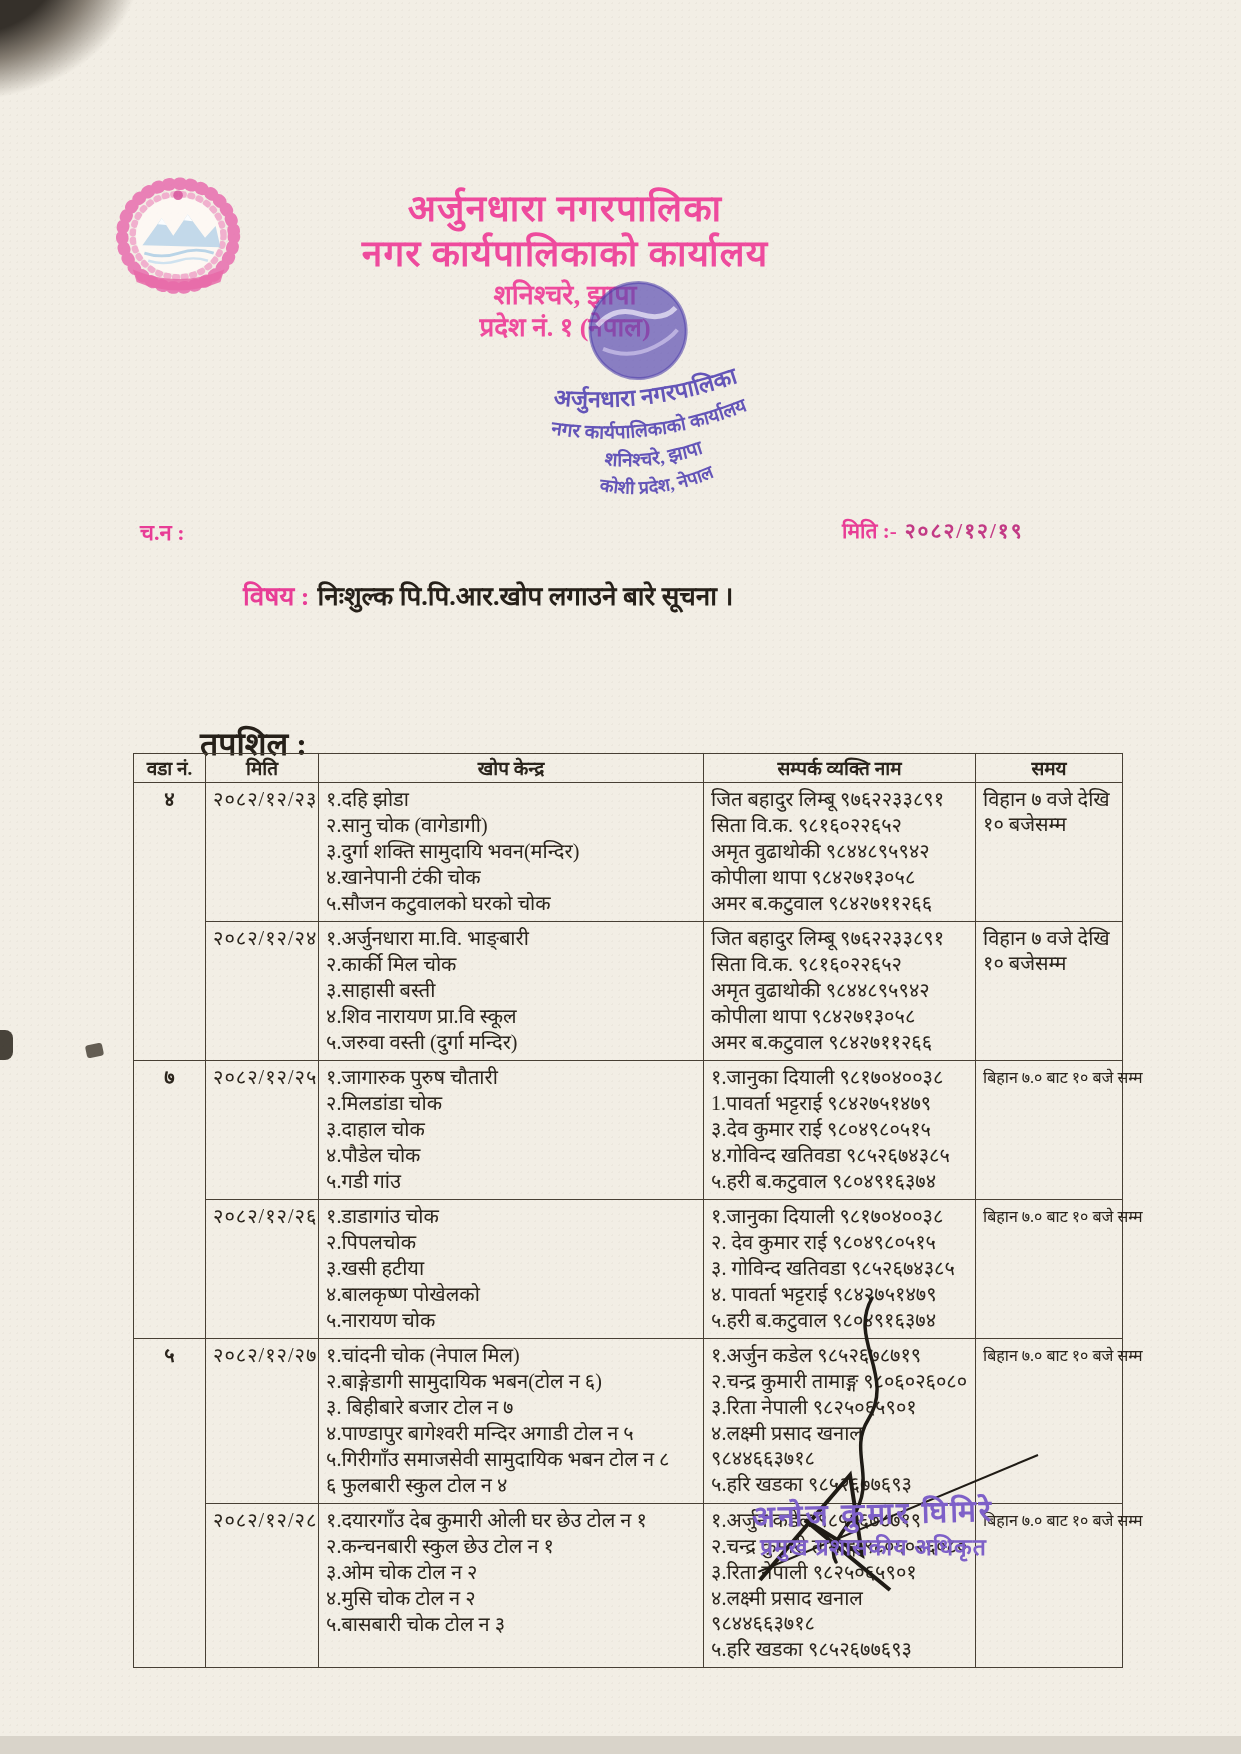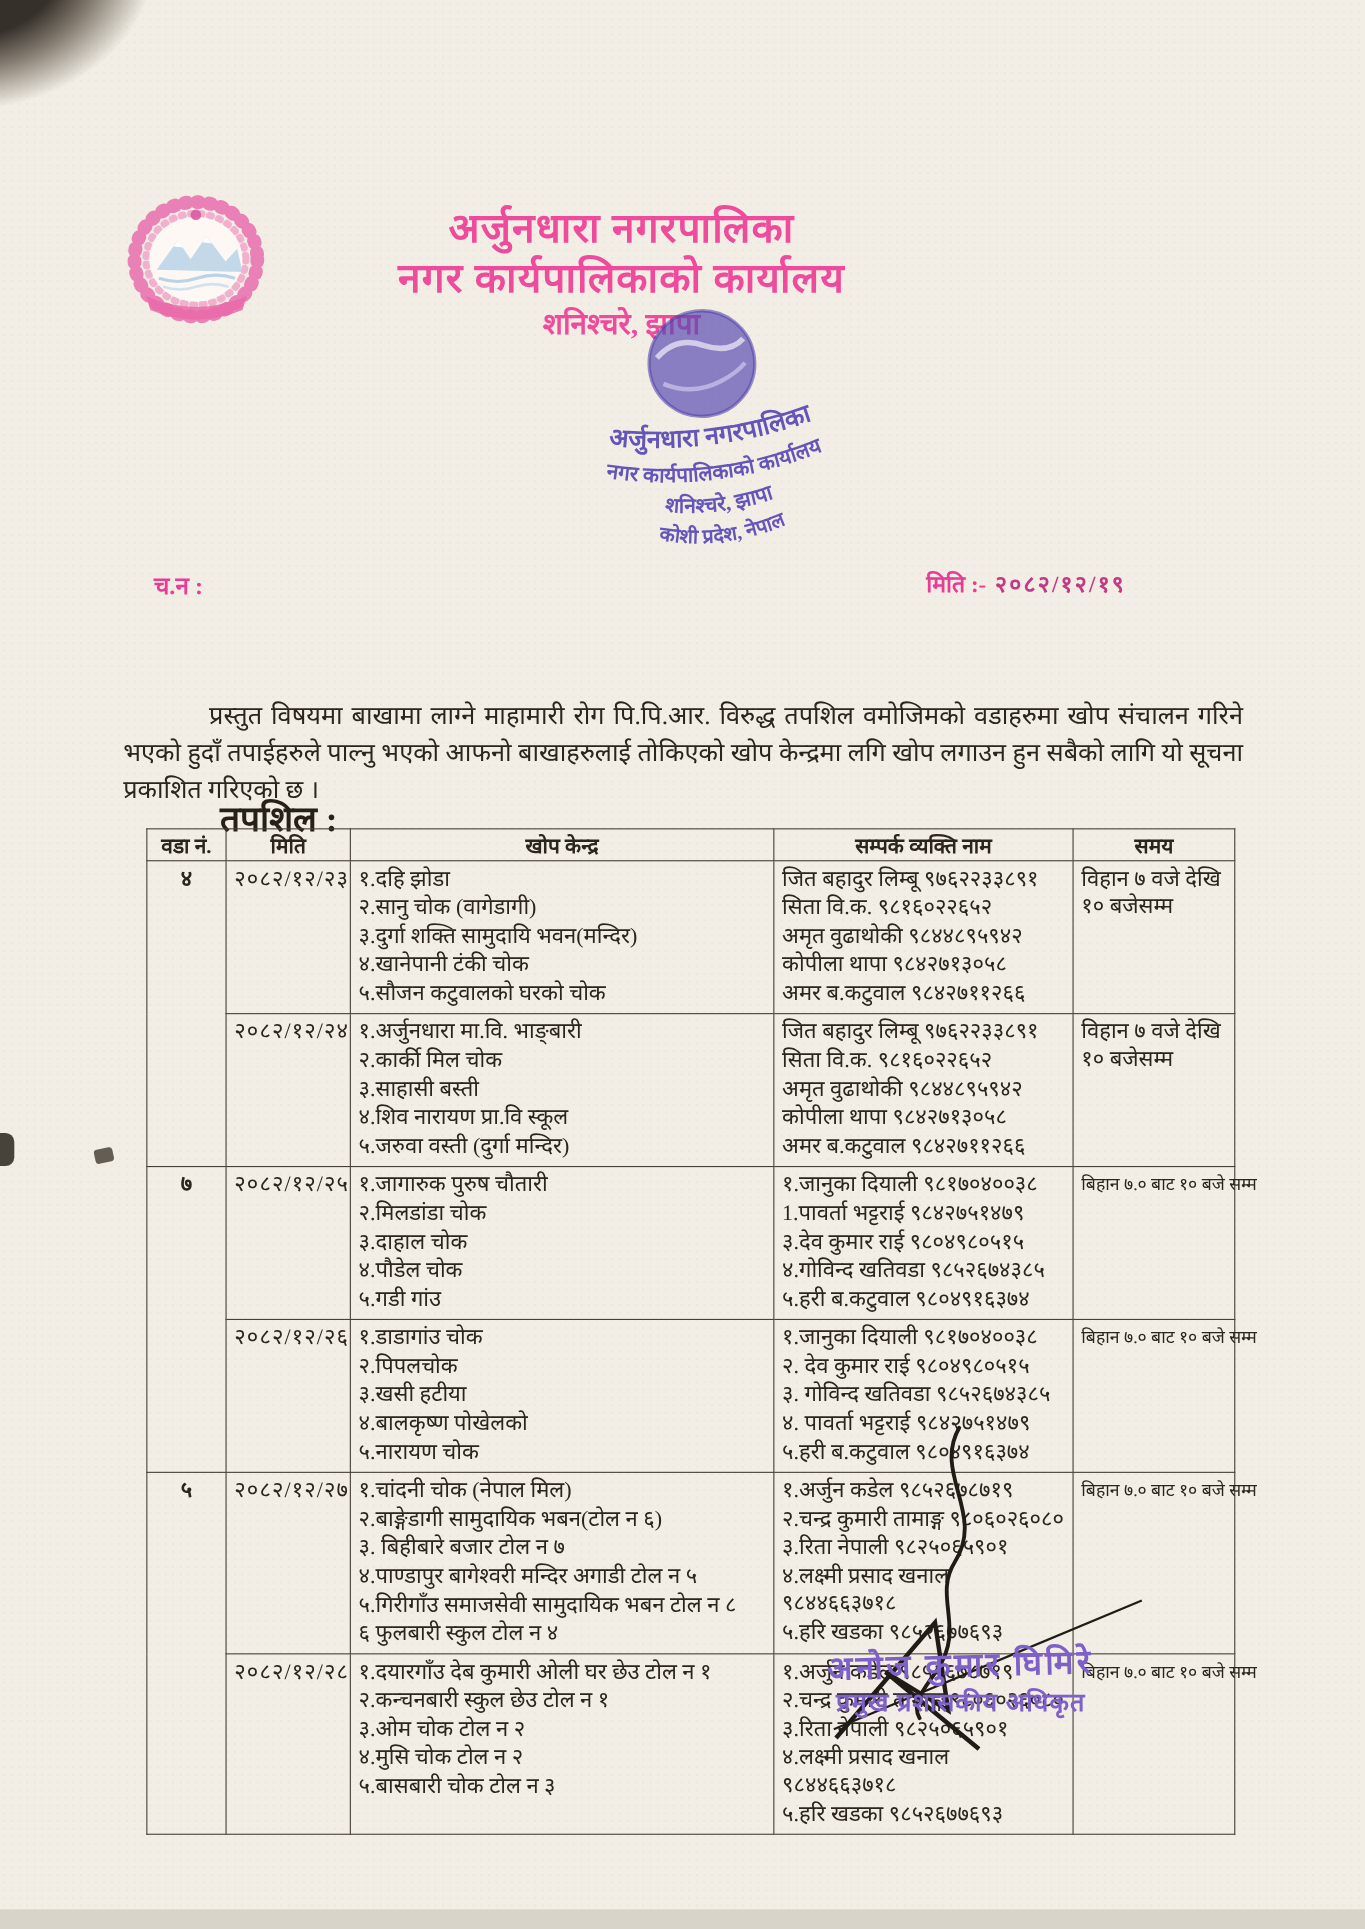--- a/index.html
+++ b/index.html
@@ -82,20 +82,21 @@
       <path d="M42,88 q16,5 31,0 q16,-5 31,0" stroke="#c3dcee" stroke-width="2.5" fill="none" opacity="0.8"></path>
       <path d="M26,97 Q73,117 121,97 L117,110 Q73,128 30,110 Z" fill="#e86aa8" opacity="0.85"></path>
       <circle cx="73" cy="20" r="5" fill="#d85aa0" opacity="0.9"></circle>
     </svg>
   </div>
 
   <div class="title-block">
     <div class="title-1">अर्जुनधारा नगरपालिका</div>
     <div class="title-2">नगर कार्यपालिकाको कार्यालय</div>
     <div class="title-3">शनिश्चरे, झापा</div>
+    <div class="title-4">प्रदेश नं. १ (नेपाल)</div>
   </div>
 
   <div class="stamp">
     <svg viewBox="0 0 300 262" width="310" height="262">
       <defs>
         <path id="arc1" d="M22,112 Q150,152 278,112"></path>
         <path id="arc2" d="M30,144 Q150,184 270,144"></path>
         <path id="arc3" d="M62,176 Q150,210 238,176"></path>
         <path id="arc4" d="M68,204 Q150,238 232,204"></path>
       </defs>
@@ -110,22 +111,24 @@
     </svg>
   </div>
 
   <div class="chn-line">
     <span class="lbl-pink">च.न :</span>
   </div>
   <div class="miti-line">
     <span class="lbl-pink">मिति :-</span><span class="miti-val">२०८२/१२/१९</span>
   </div>
 
-
-  <div class="body-par">प्रस्तुत विषयमा बाखामा लाग्ने माहामारी रोग पि.पि.आर. विरुद्ध तपशिल वमोजिमको वडाहरुमा खोप संचालन गरिने भएको हुदाँ तपाईहरुले पाल्नु भएको आफनो बाखाहरुलाई तोकिएको खोप केन्द्रमा लगि खोप लगाउन हुन सबैको लागि यो सूचना प्रकाशित गरिएको छ ।</div>
+  <div class="subject-line">
+    <span class="lbl-pink">विषय :</span><span class="subject-text">निःशुल्क पि.पि.आर.खोप लगाउने बारे सूचना ।</span>
+  </div>
+
   <div class="tapasil">तपशिल :</div>
 
   <table class="schedule">
     <colgroup>
       <col style="width:72px">
         <col style="width:113px">
         <col style="width:385px">
         <col style="width:272px">
         <col style="width:147px">
     </colgroup>

